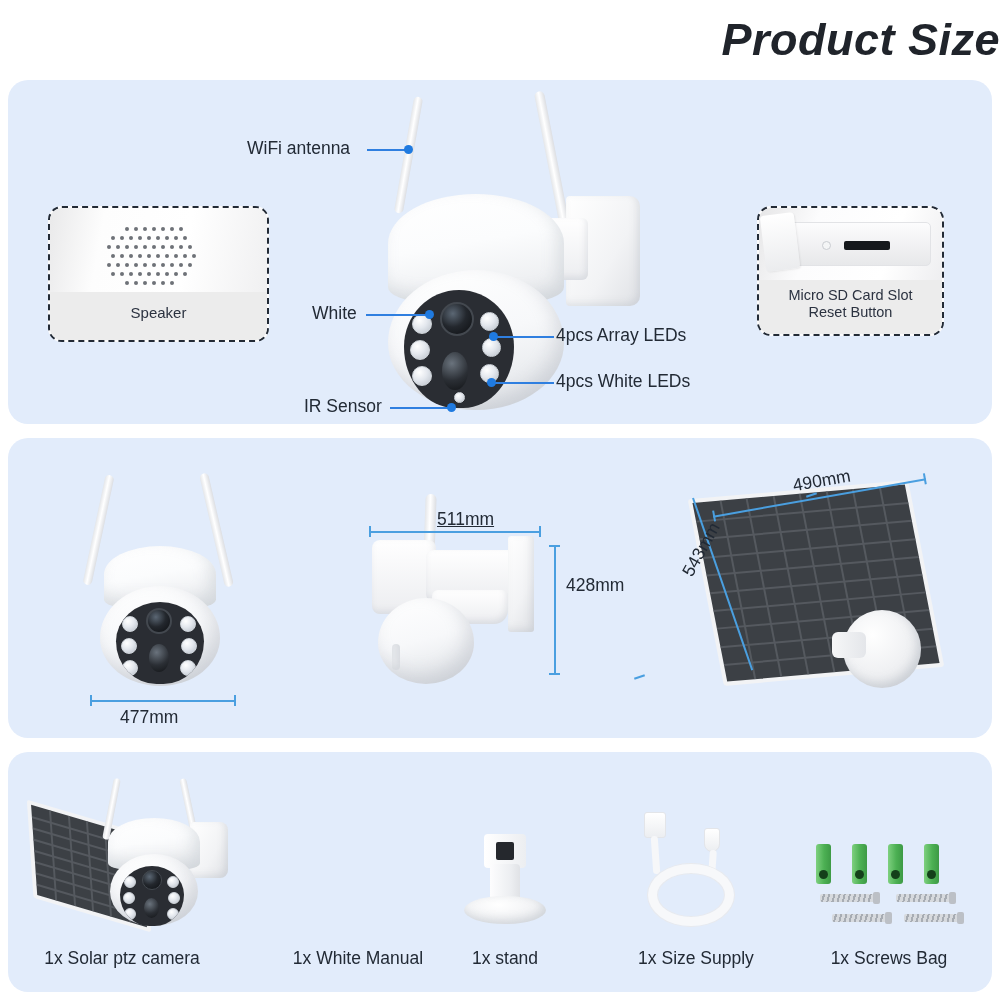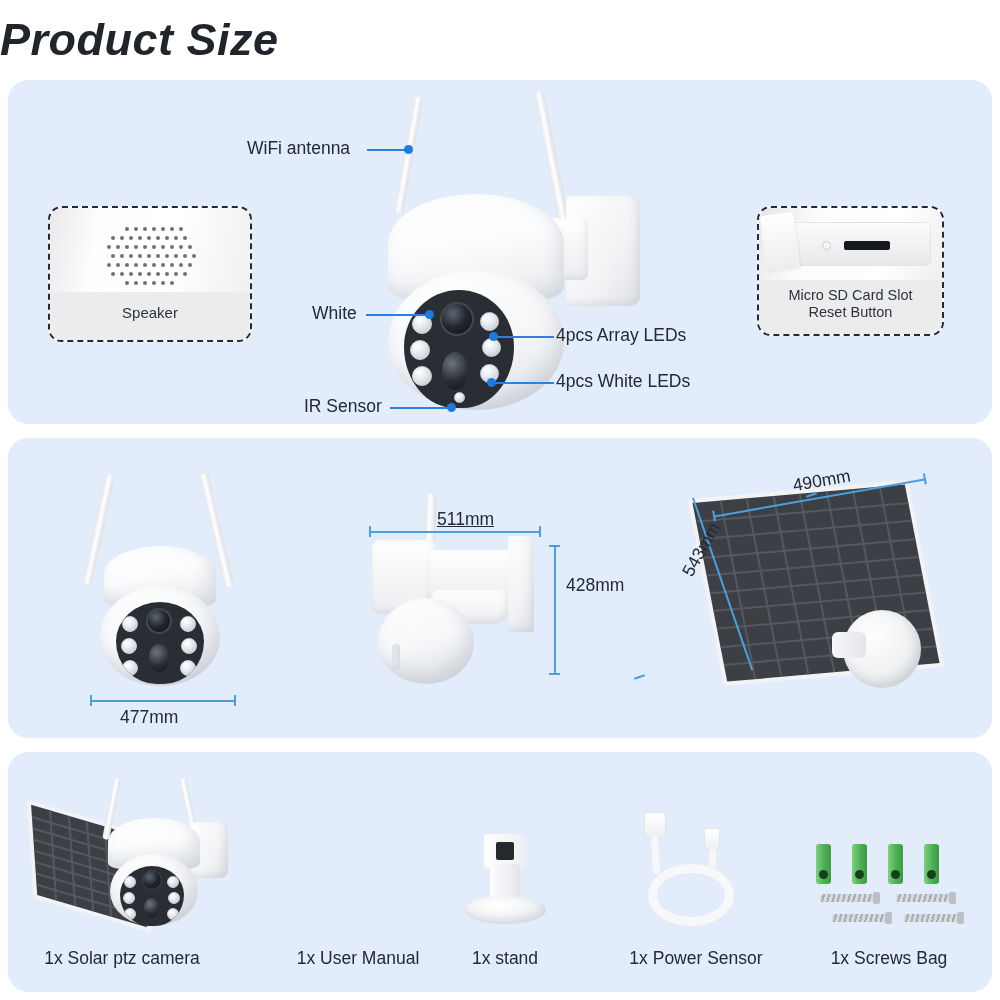--- a/index.html
+++ b/index.html
@@ -9,21 +9,21 @@
     font-family: "Liberation Sans", sans-serif;
     color: #1f2733;
     overflow: hidden;
     position: relative;
   }
   .page { position: relative; width: 1000px; height: 1000px; }
 
   
   .title {
     position: absolute; top: 14px; left: 0; width: 1000px;
-    text-align: left;
+    text-align: right;
     font-size: 45px; font-weight: 700; font-style: italic;
     letter-spacing: 0.5px;
     color: #20242b;
   }
 
   
   .panel {
     position: absolute;
     background: #e2ecfb;
     border-radius: 20px;
@@ -42,21 +42,21 @@
   }
   .callout .cimg { position: absolute; left: 0; top: 0; right: 0; height: 68px; overflow: hidden; }
   .callout .ccap {
     position: absolute; left: 0; right: 0; bottom: 0;
     background: #ececec;
     text-align: center;
     font-size: 15px; color: #2b3240;
     line-height: 1.15;
     padding: 5px 2px 6px;
   }
-  #callout-speaker { left: 48px; top: 206px; width: 204px; height: 136px; }
+  #callout-speaker { left: 48px; top: 206px; width: 221px; height: 136px; }
   #callout-speaker .cimg { height: 86px; background: linear-gradient(100deg,#e9e9ea 0%,#fdfdfd 24%,#ffffff 62%,#f0f0f1 100%); }
   #callout-speaker .ccap { height: 48px; padding-top: 12px; }
   #callout-sd { left: 757px; top: 206px; width: 187px; height: 130px; }
   #callout-sd .cimg { height: 74px; background: linear-gradient(110deg,#e6e6e7 0%,#fcfcfd 30%,#ffffff 70%,#eeeef0 100%); }
   #callout-sd .ccap { height: 54px; padding-top: 7px; font-size: 14.5px; }
 
   
   .holes { position: absolute; left: 50px; top: 8px; width: 96px; height: 72px; }
   .holes i {
     position: absolute; width: 4px; height: 4px; border-radius: 50%;
@@ -519,38 +519,38 @@
         <div class="led" style="left:3px; top:26px; width:12px; height:12px;"></div>
         <div class="led" style="left:4px; top:42px; width:12px; height:12px;"></div>
         <div class="led" style="left:47px; top:10px; width:12px; height:12px;"></div>
         <div class="led" style="left:48px; top:26px; width:12px; height:12px;"></div>
         <div class="led" style="left:47px; top:42px; width:12px; height:12px;"></div>
       </div>
     </div>
   </div>
   <div class="pkg-cap" style="left:14px; top:948px; width:216px;">1x Solar ptz camera</div>
 
-  <div class="pkg-cap" style="left:255px; top:948px; width:206px;">1x User Manual</div>
+  <div class="pkg-cap" style="left:255px; top:948px; width:206px;">1x White Manual</div>
 
   <div class="pkg-item" id="pkg-stand" style="left:462px; top:834px; width:86px; height:96px;">
     <div class="stand-head" style="left:22px; top:0px; width:42px; height:34px;"></div>
     <div class="stand-clamp" style="left:34px; top:8px; width:18px; height:18px;"></div>
     <div class="stand-col" style="left:28px; top:30px; width:30px; height:42px;"></div>
     <div class="stand-base" style="left:2px; top:62px; width:82px; height:28px;"></div>
   </div>
   <div class="pkg-cap" style="left:444px; top:948px; width:122px;">1x stand</div>
 
   <div class="pkg-item" id="pkg-cable" style="left:638px; top:812px; width:116px; height:118px;">
     <div class="conn" style="left:6px; top:0px; width:22px; height:26px;"></div>
     <div class="conn" style="left:66px; top:16px; width:16px; height:24px; border-radius:3px 3px 8px 8px;"></div>
     <div class="cable-lead" style="left:14px; top:24px; height:38px; transform:rotate(-4deg);"></div>
     <div class="cable-lead" style="left:71px; top:38px; height:26px; transform:rotate(4deg);"></div>
     <div class="cable-loop" style="left:10px; top:52px; width:86px; height:62px;"></div>
   </div>
-  <div class="pkg-cap" style="left:608px; top:948px; width:176px;">1x Power Sensor</div>
+  <div class="pkg-cap" style="left:608px; top:948px; width:176px;">1x Size Supply</div>
 
   <div class="pkg-item" id="pkg-screws" style="left:812px; top:842px; width:156px; height:92px;">
     <div class="anchor" style="left:4px; top:2px;"></div>
     <div class="anchor" style="left:40px; top:2px;"></div>
     <div class="anchor" style="left:76px; top:2px;"></div>
     <div class="anchor" style="left:112px; top:2px;"></div>
     <div class="screw" style="left:8px; top:52px; width:56px;"></div>
     <div class="screw" style="left:84px; top:52px; width:56px;"></div>
     <div class="screw" style="left:20px; top:72px; width:56px;"></div>
     <div class="screw" style="left:92px; top:72px; width:56px;"></div>

